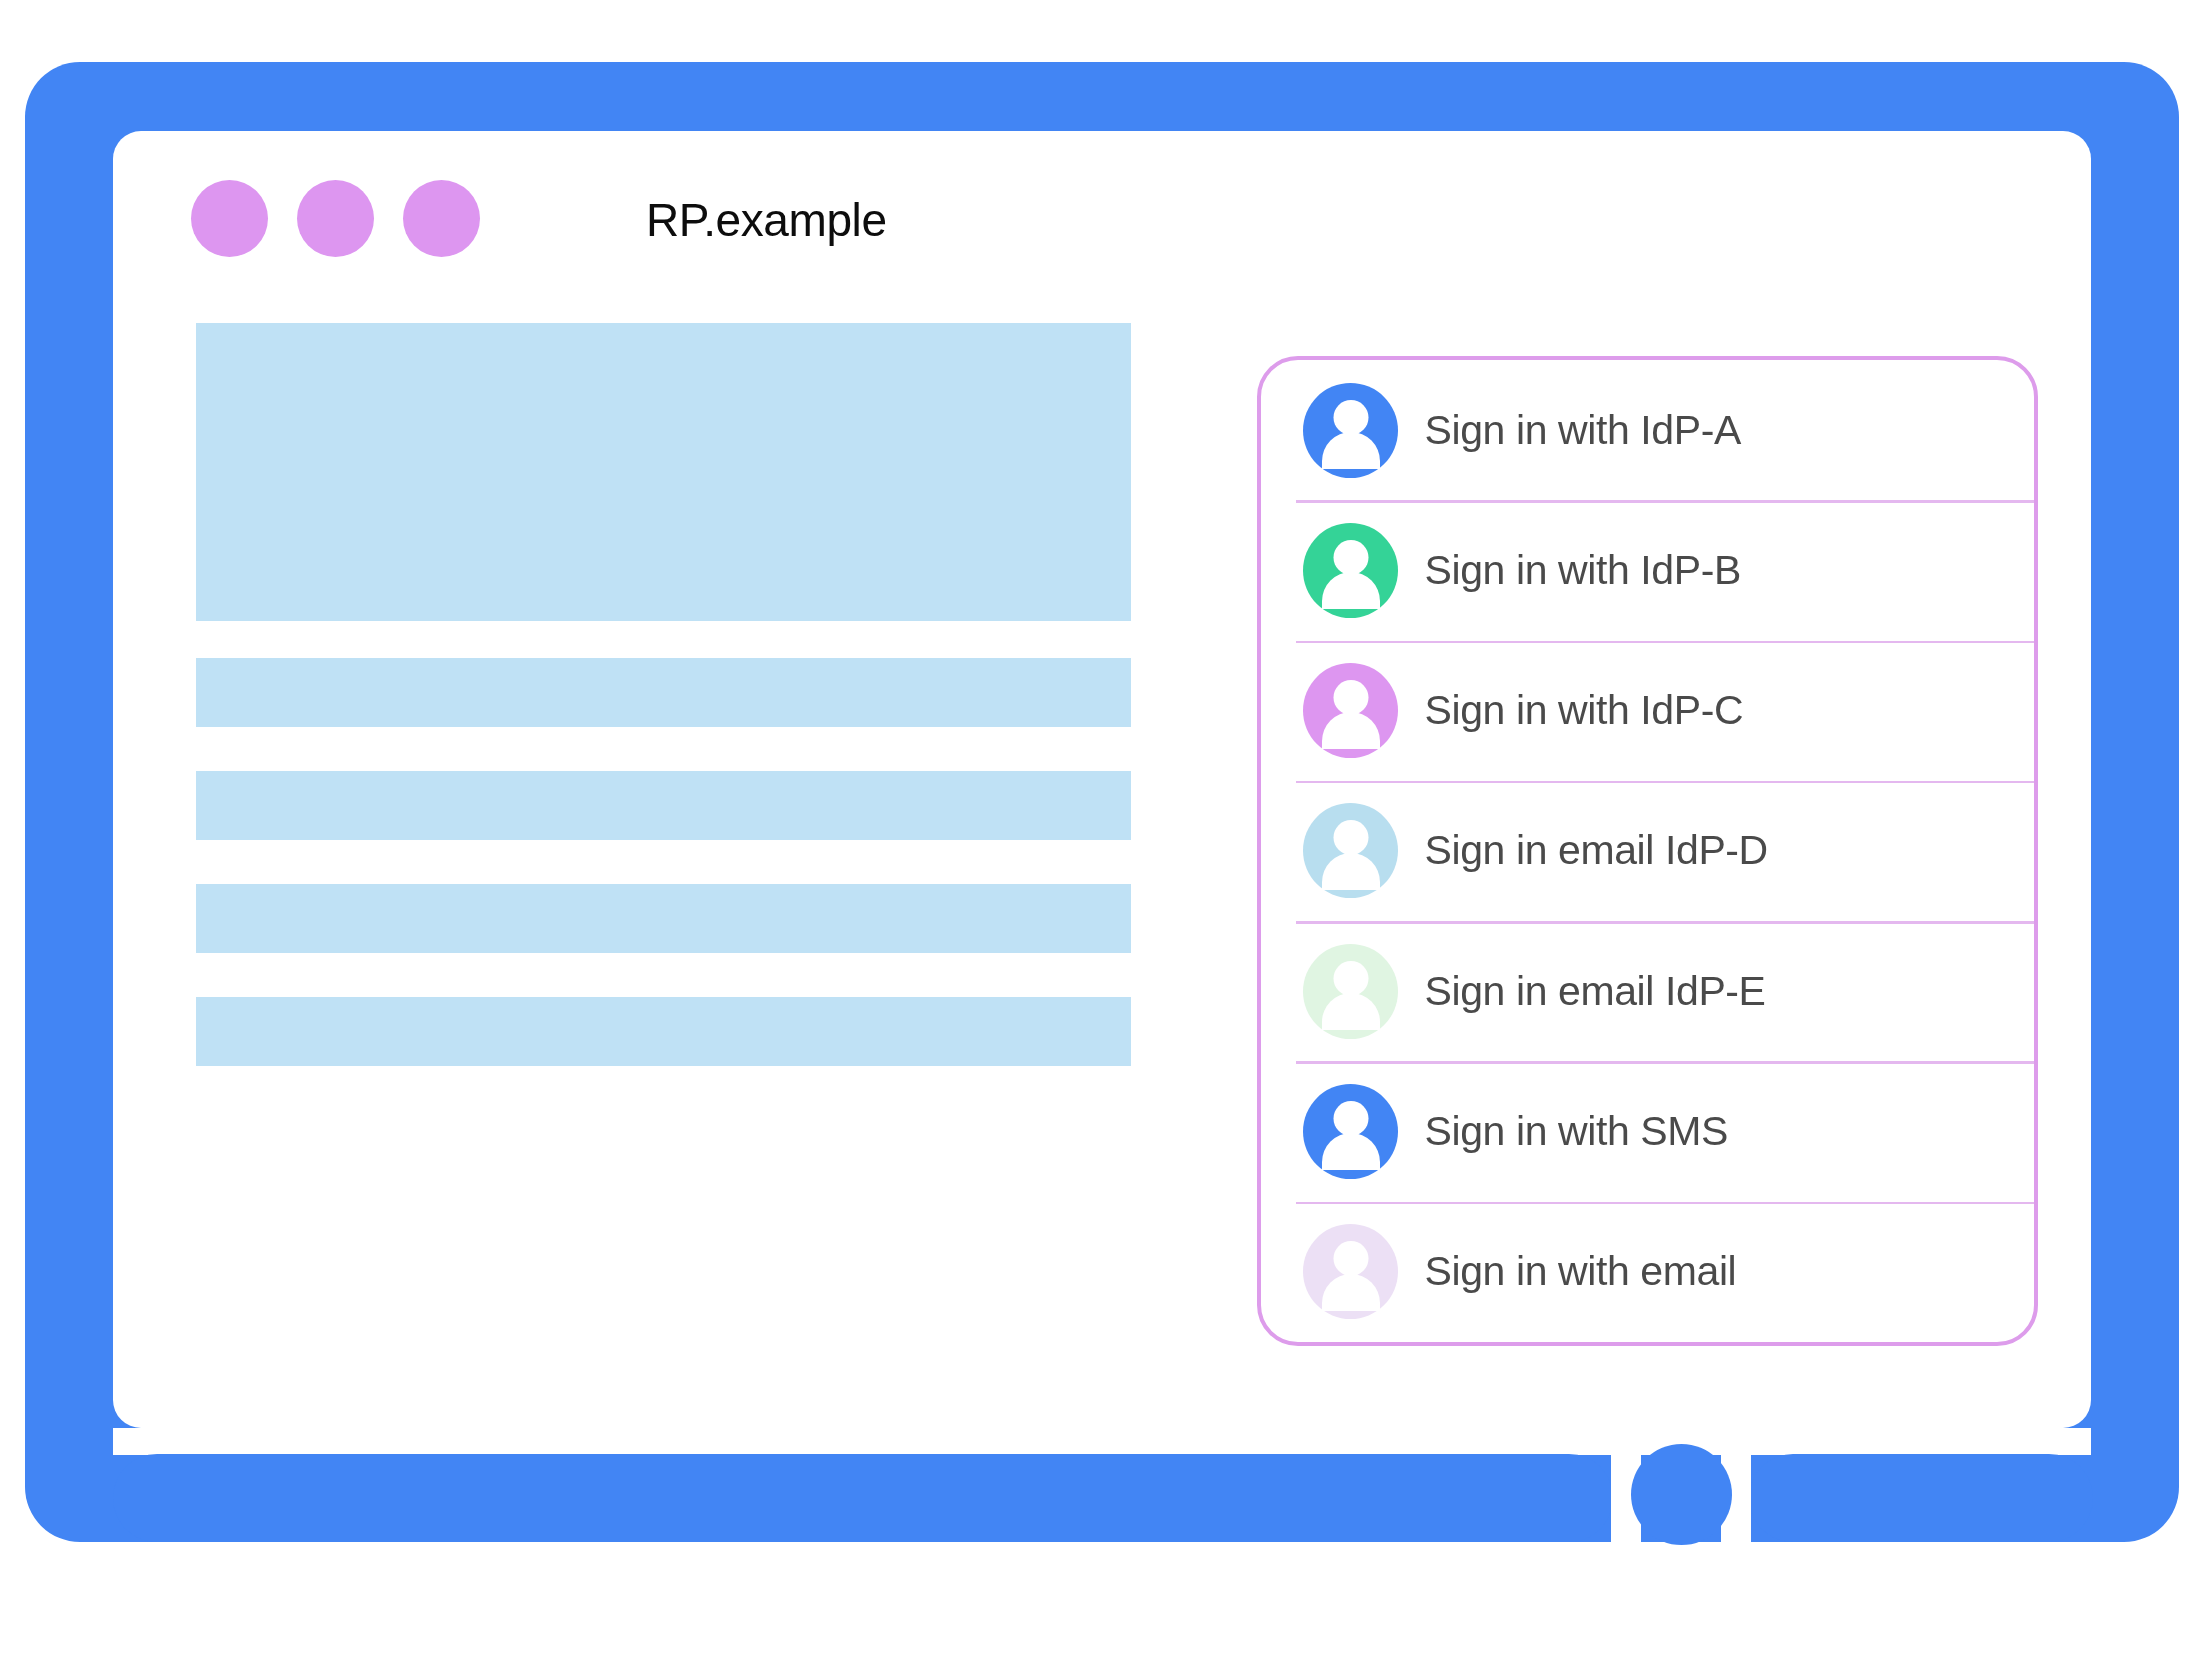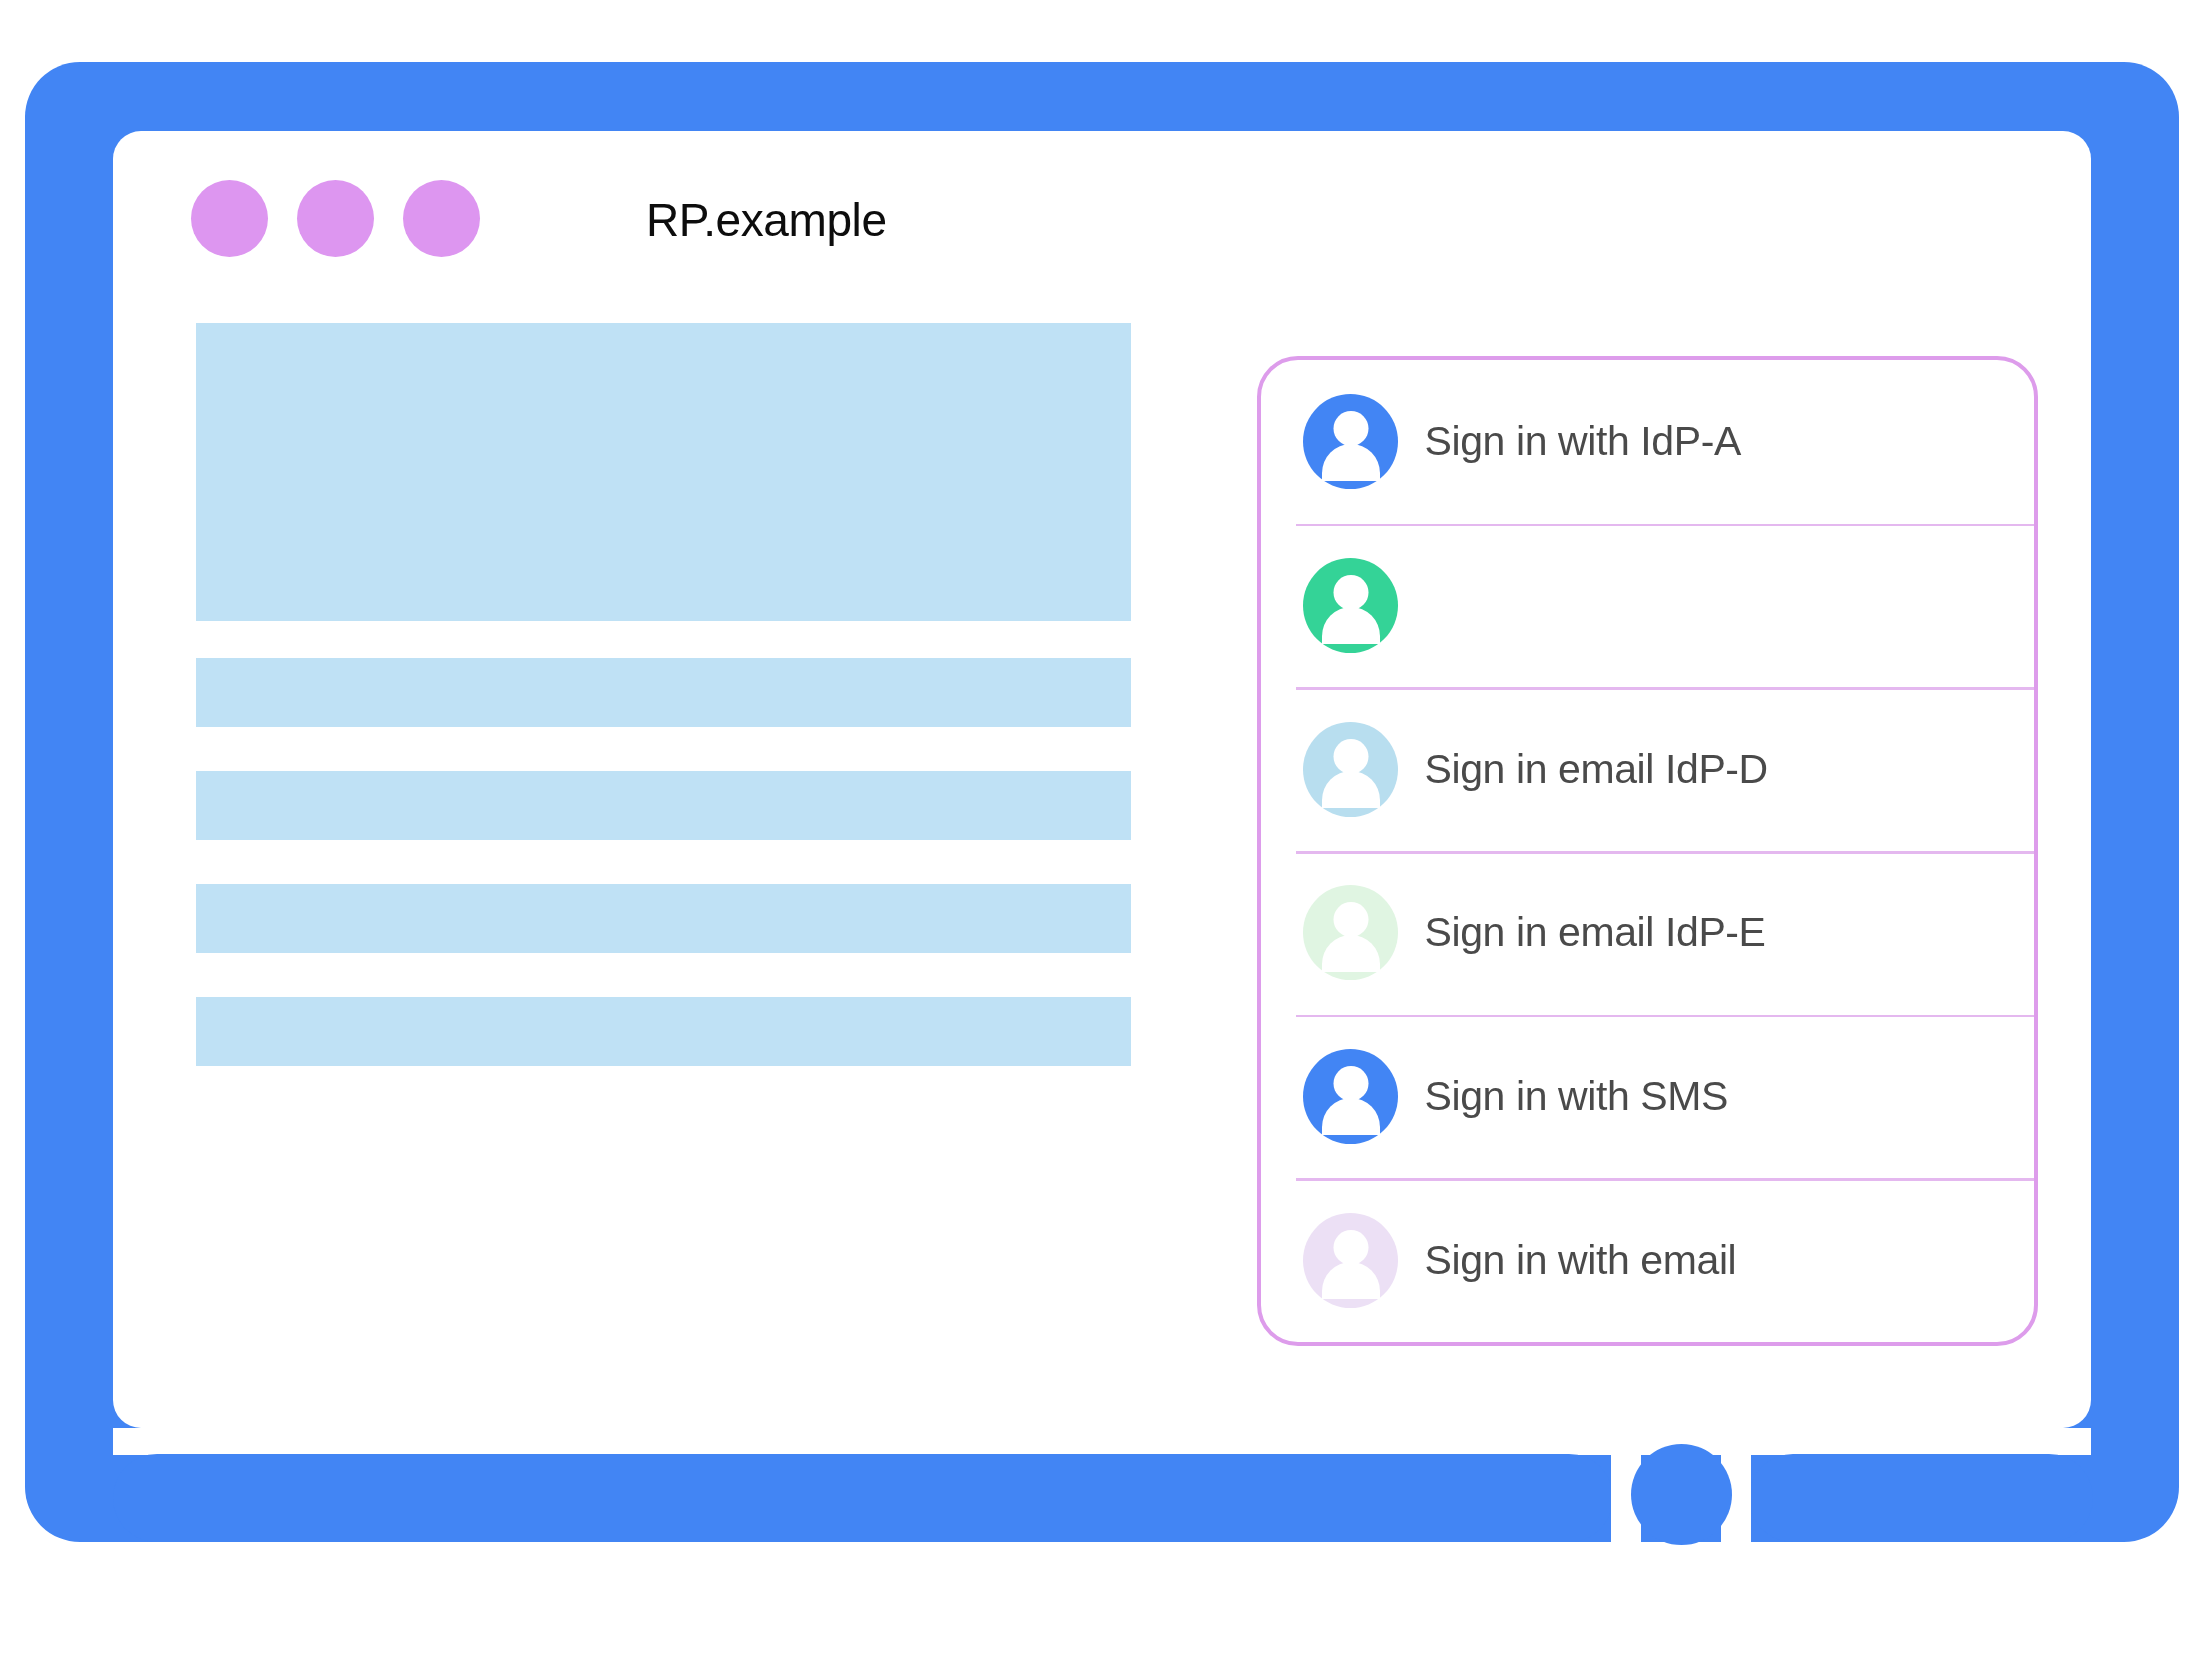--- a/index.html
+++ b/index.html
@@ -254,22 +254,30 @@
               <div class="body"></div>
           </div>
           <div class="signin-label">Sign in with IdP-A</div>
         </div>
 
         <div class="signin-row">
           <div class="avatar" style="background: rgb(52, 211, 151);">
             <div class="head"></div>
               <div class="body"></div>
           </div>
-        </div>
-
+          <div class="signin-label">Sign in with IdP-B</div>
+        </div>
+
+        <div class="signin-row">
+          <div class="avatar" style="background: rgb(221, 150, 240);">
+            <div class="head"></div>
+              <div class="body"></div>
+          </div>
+          <div class="signin-label">Sign in with IdP-C</div>
+        </div>
 
         <div class="signin-row">
           <div class="avatar" style="background: rgb(184, 222, 239);">
             <div class="head"></div>
               <div class="body"></div>
           </div>
           <div class="signin-label">Sign in email IdP-D</div>
         </div>
 
         <div class="signin-row">

